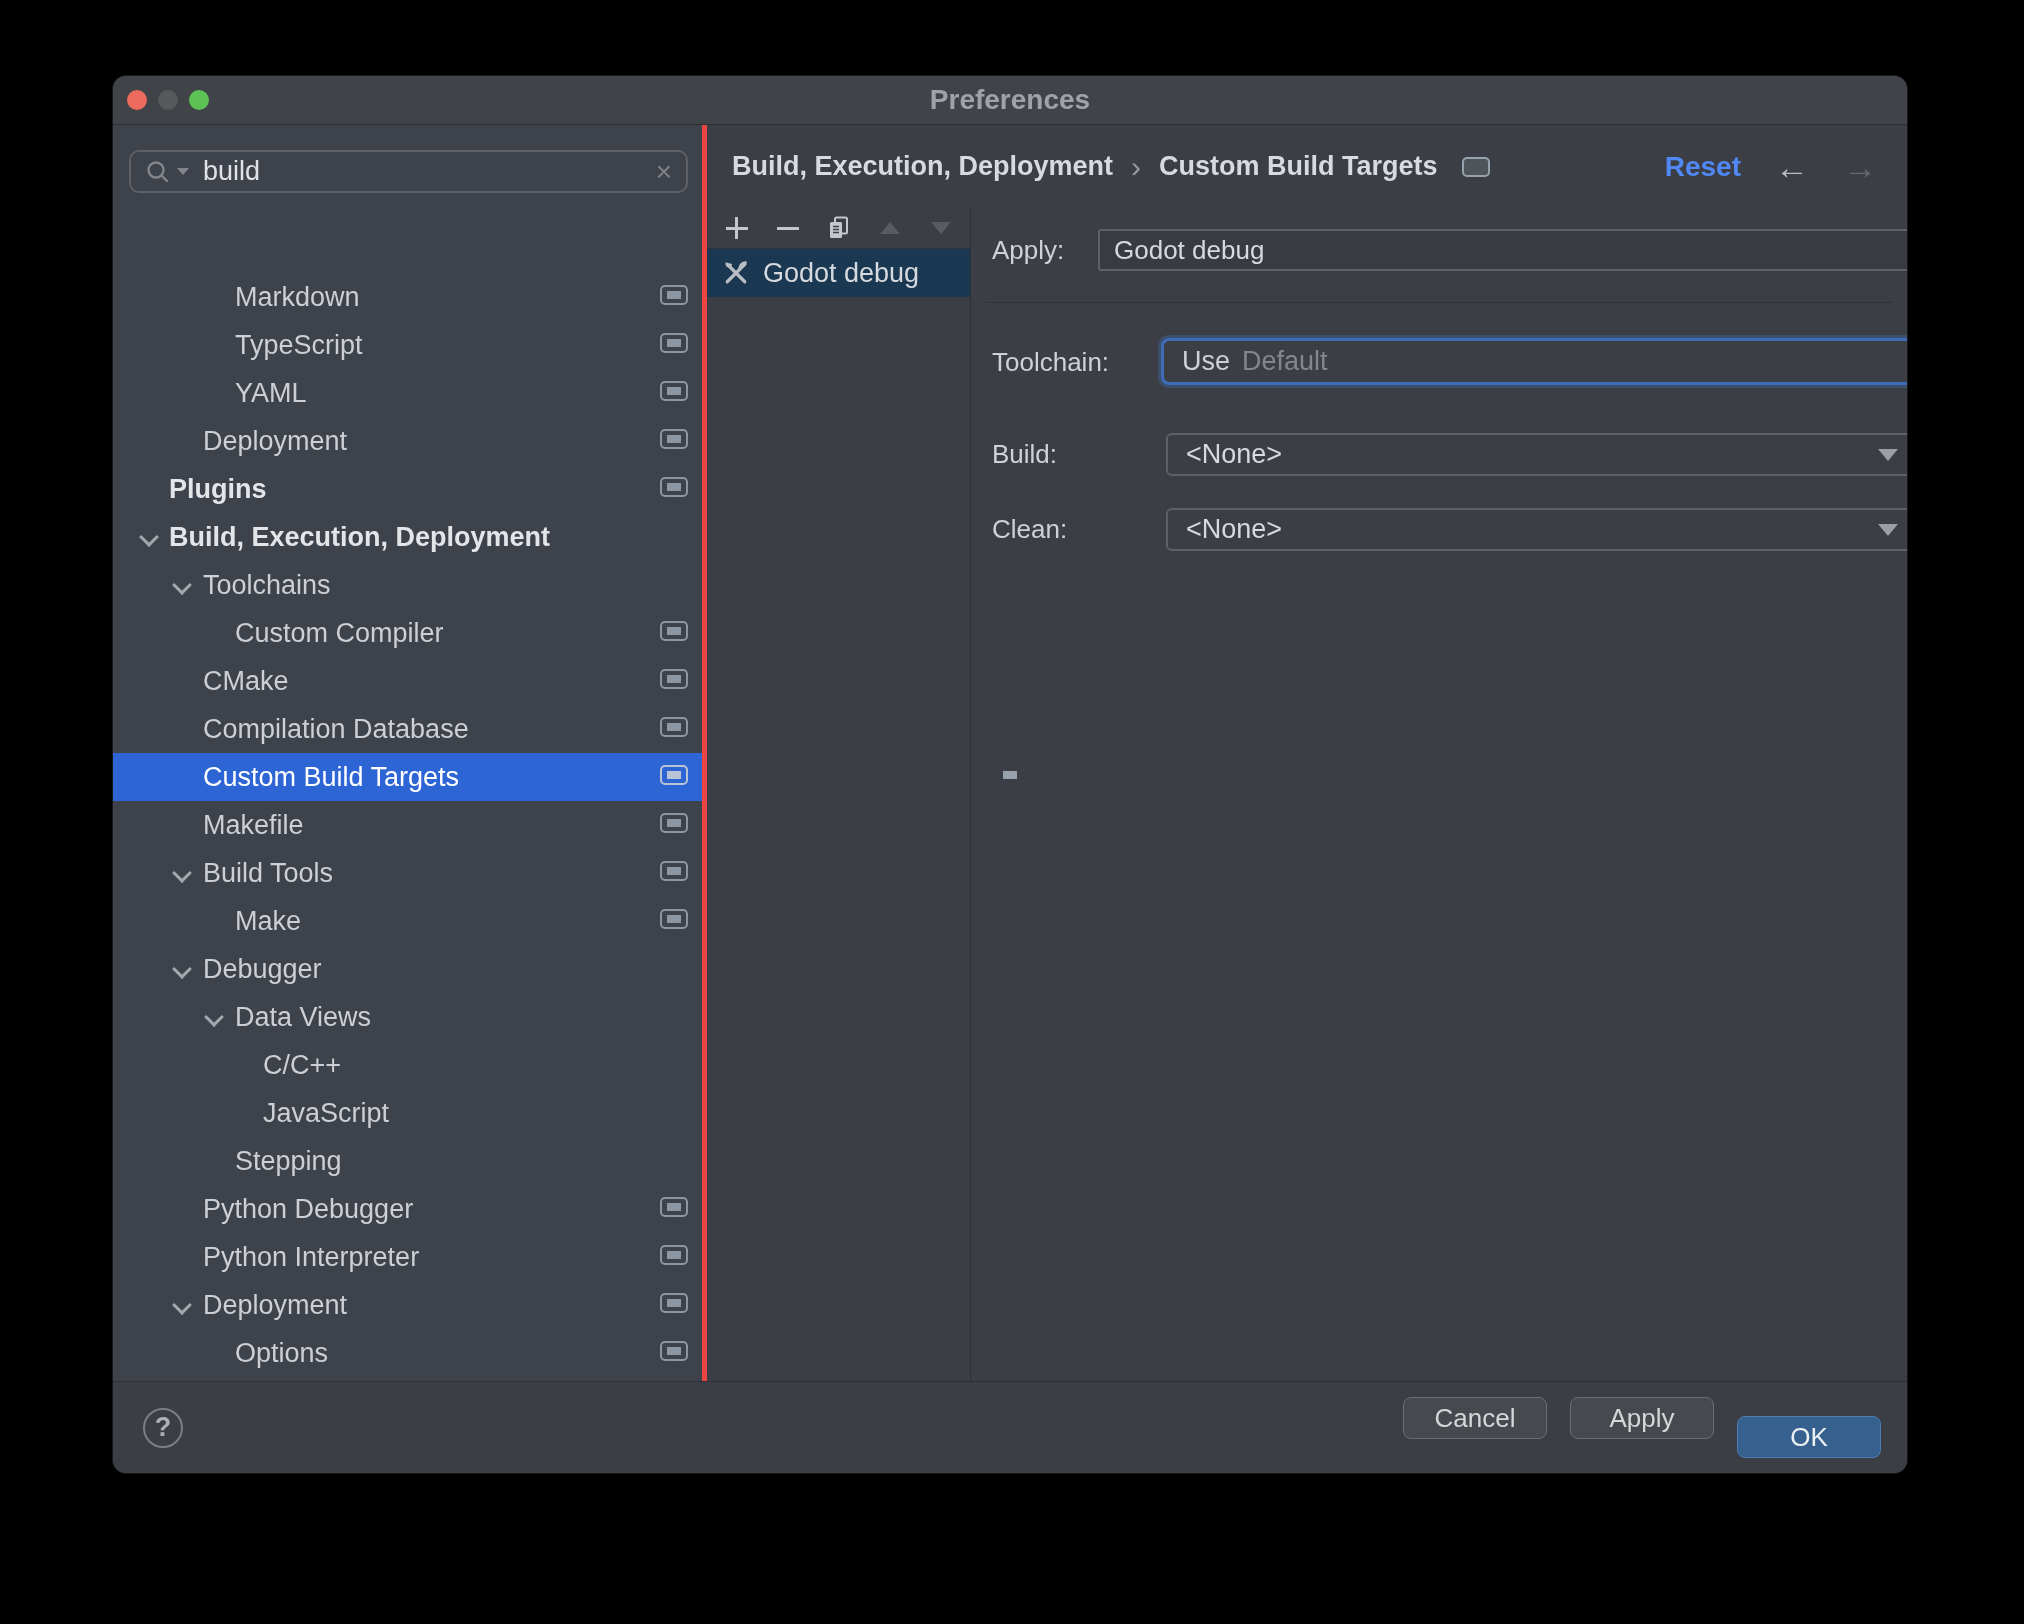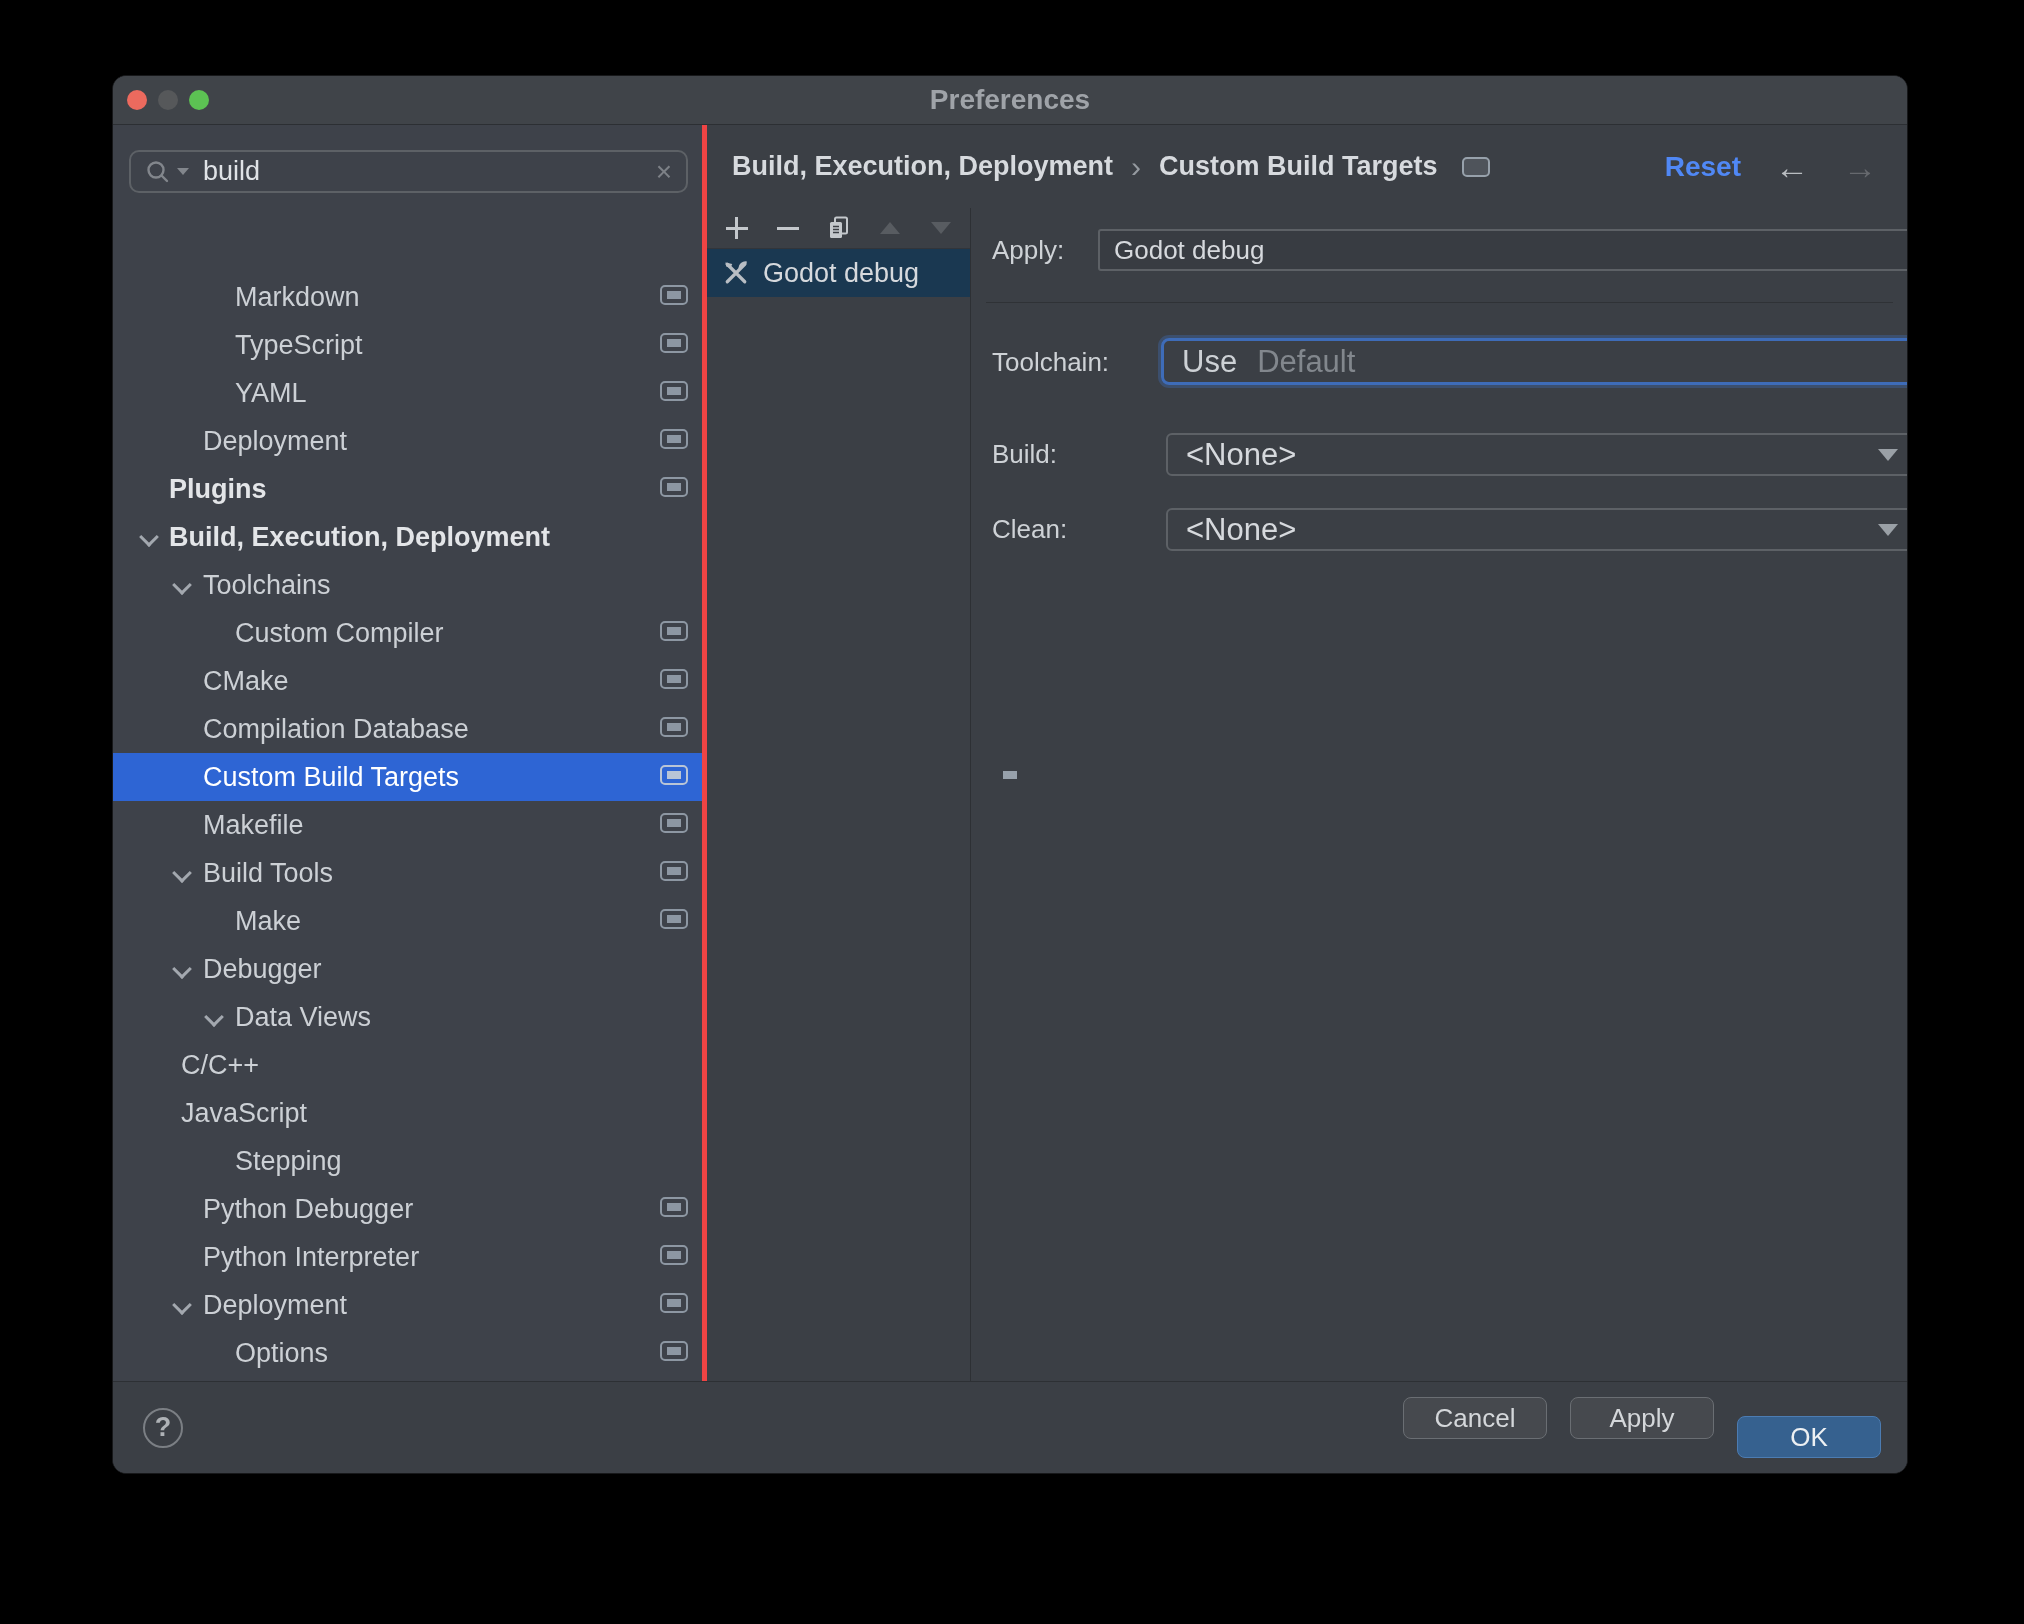--- a/index.html
+++ b/index.html
@@ -33,21 +33,21 @@
   .s-clear{color:#7d8187;font-size:28px;line-height:1;flex:0 0 auto;}
   
   .tree{flex:1 1 auto;position:relative;overflow:hidden;padding-top:24px;font-size:27px;color:#ccd0d5;}
   .sticky-hdr{position:absolute;top:0;left:0;right:0;height:44px;background:#3e424a;z-index:2;
               display:flex;align-items:center;font-weight:bold;color:#e3e5e8;padding-left:56px;box-sizing:border-box;}
   .trow{height:48px;display:flex;align-items:center;position:relative;box-sizing:border-box;z-index:1;}
   .trow.hdr{font-weight:bold;color:#e3e5e8;}
   .trow.lvl0{padding-left:56px;}
   .trow.lvl1{padding-left:90px;}
   .trow.lvl2{padding-left:122px;}
-  .trow.lvl3{padding-left:68px;}
+  .trow.lvl3{padding-left:116px;margin-left:34px;}
   .trow.selected{background:#2e65d4;color:#ffffff;}
   .chev{position:absolute;width:16px;height:16px;}
   .trow.lvl0 .chev{left:28px;top:17px;}
   .trow.lvl1 .chev{left:61px;top:17px;}
   .trow.lvl2 .chev{left:93px;top:17px;}
   .chev::before{content:"";position:absolute;left:1px;top:0px;width:11px;height:11px;
                 border-left:3px solid #a3a8af;border-bottom:3px solid #a3a8af;transform:rotate(-45deg);}
   .mini{position:absolute;right:14px;top:50%;margin-top:-12px;width:28px;height:20px;
         border:2px solid #8d97a3;border-radius:5px;box-sizing:border-box;}
   .mini::after{content:"";position:absolute;left:50%;top:50%;width:14px;height:8px;
@@ -84,21 +84,21 @@
   .litem{height:48px;display:flex;align-items:center;padding-left:14px;gap:12px;box-sizing:border-box;}
   .litem.selected{background:#1a3851;}
   
   .form{flex:1 1 auto;position:relative;min-width:0;}
   .flabel{position:absolute;left:21px;font-size:26px;color:#ced2d6;transform:translateY(-50%);}
   .name-field{position:absolute;left:127px;top:21px;width:884px;height:42px;box-sizing:border-box;
               background:rgba(0,0,0,0.04);border:2px solid #5d6166;border-radius:3px;outline:none;
               color:#d6d9dd;font-size:26px;font-family:inherit;padding:0 14px;}
   .hr{position:absolute;left:15px;right:14px;top:94px;height:0;border-top:1px solid #2f3236;}
   .combo{position:absolute;box-sizing:border-box;border:2px solid #5d6166;border-radius:6px;
-         display:flex;align-items:center;padding:0 18px;font-size:31px;color:#d6d9dd;gap:20px;}
+         display:flex;align-items:center;padding:0 18px;font-size:27px;color:#d6d9dd;gap:12px;}
   .combo .tri{margin-left:auto;width:0;height:0;border-left:10px solid transparent;
               border-right:10px solid transparent;border-top:12px solid #9aa0a6;}
   .combo.focus{border:3px solid #3e6cb8;border-radius:8px;box-shadow:0 0 0 3px rgba(62,108,184,.35);}
   .combo .use{color:#cdd1d5;}
   .combo .ph{color:#82878d;}
   .toolchain-combo{left:190px;top:130px;width:823px;height:47px;}
   .build-combo{left:195px;top:225px;width:752px;height:43px;}
   .clean-combo{left:195px;top:300px;width:752px;height:43px;}
   .more{position:absolute;width:46px;height:43px;box-sizing:border-box;background:#45494e;
         border:2px solid #686c71;border-radius:8px;color:#c8cbcf;font-size:26px;line-height:1;

